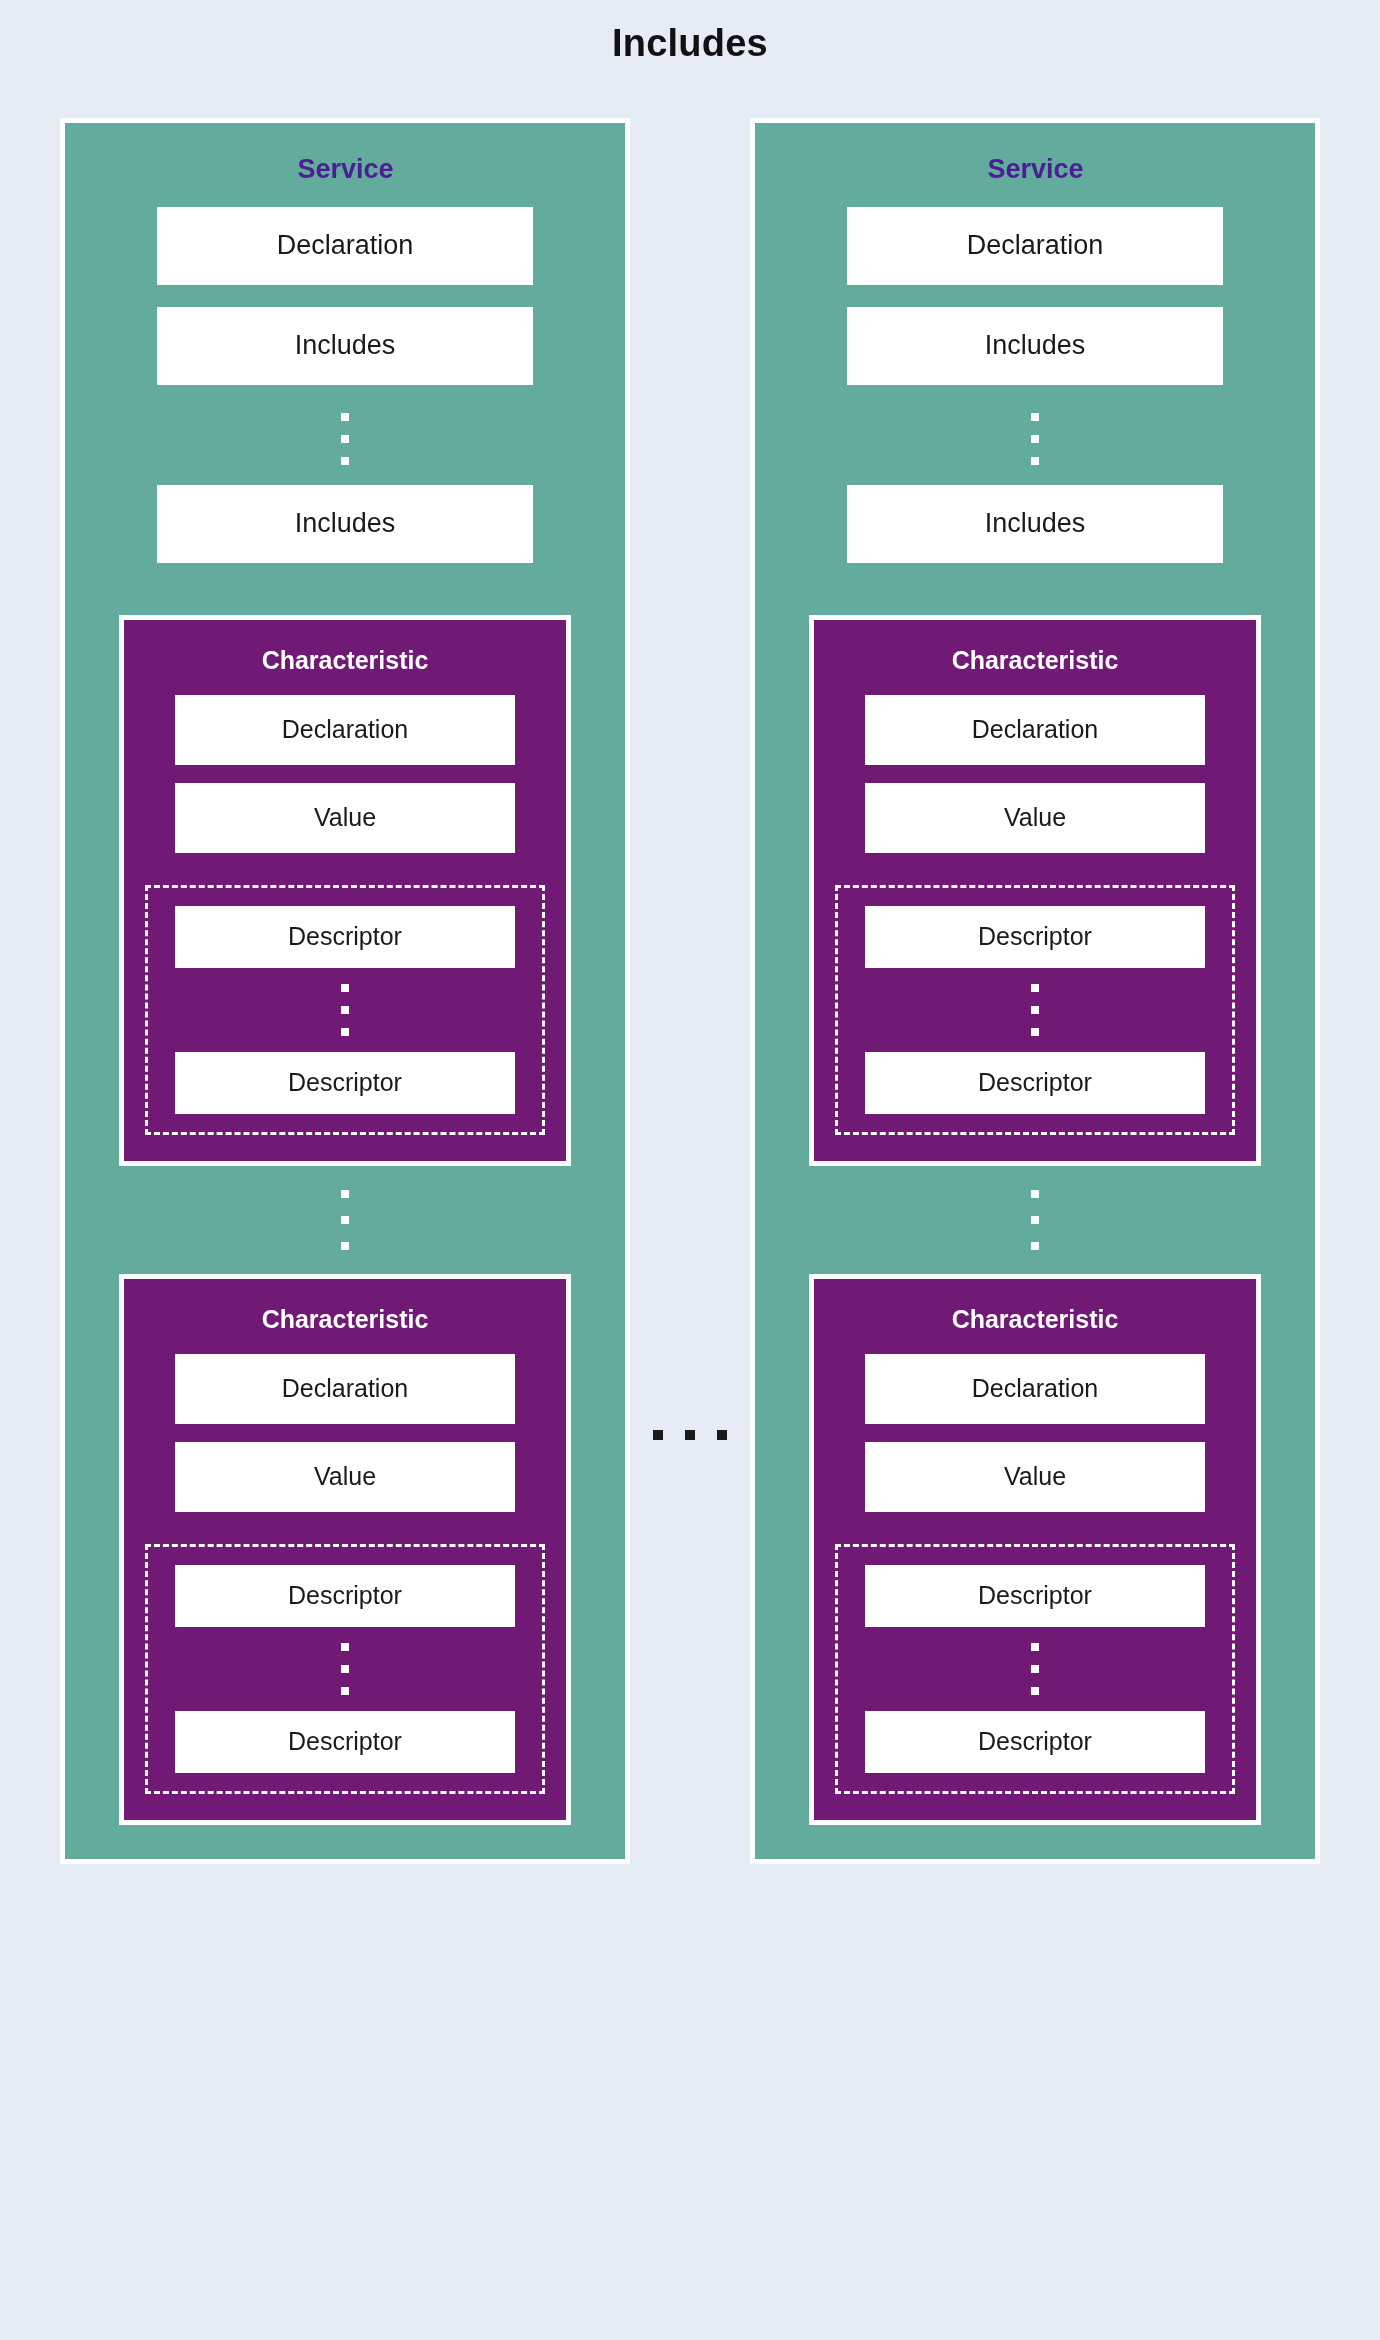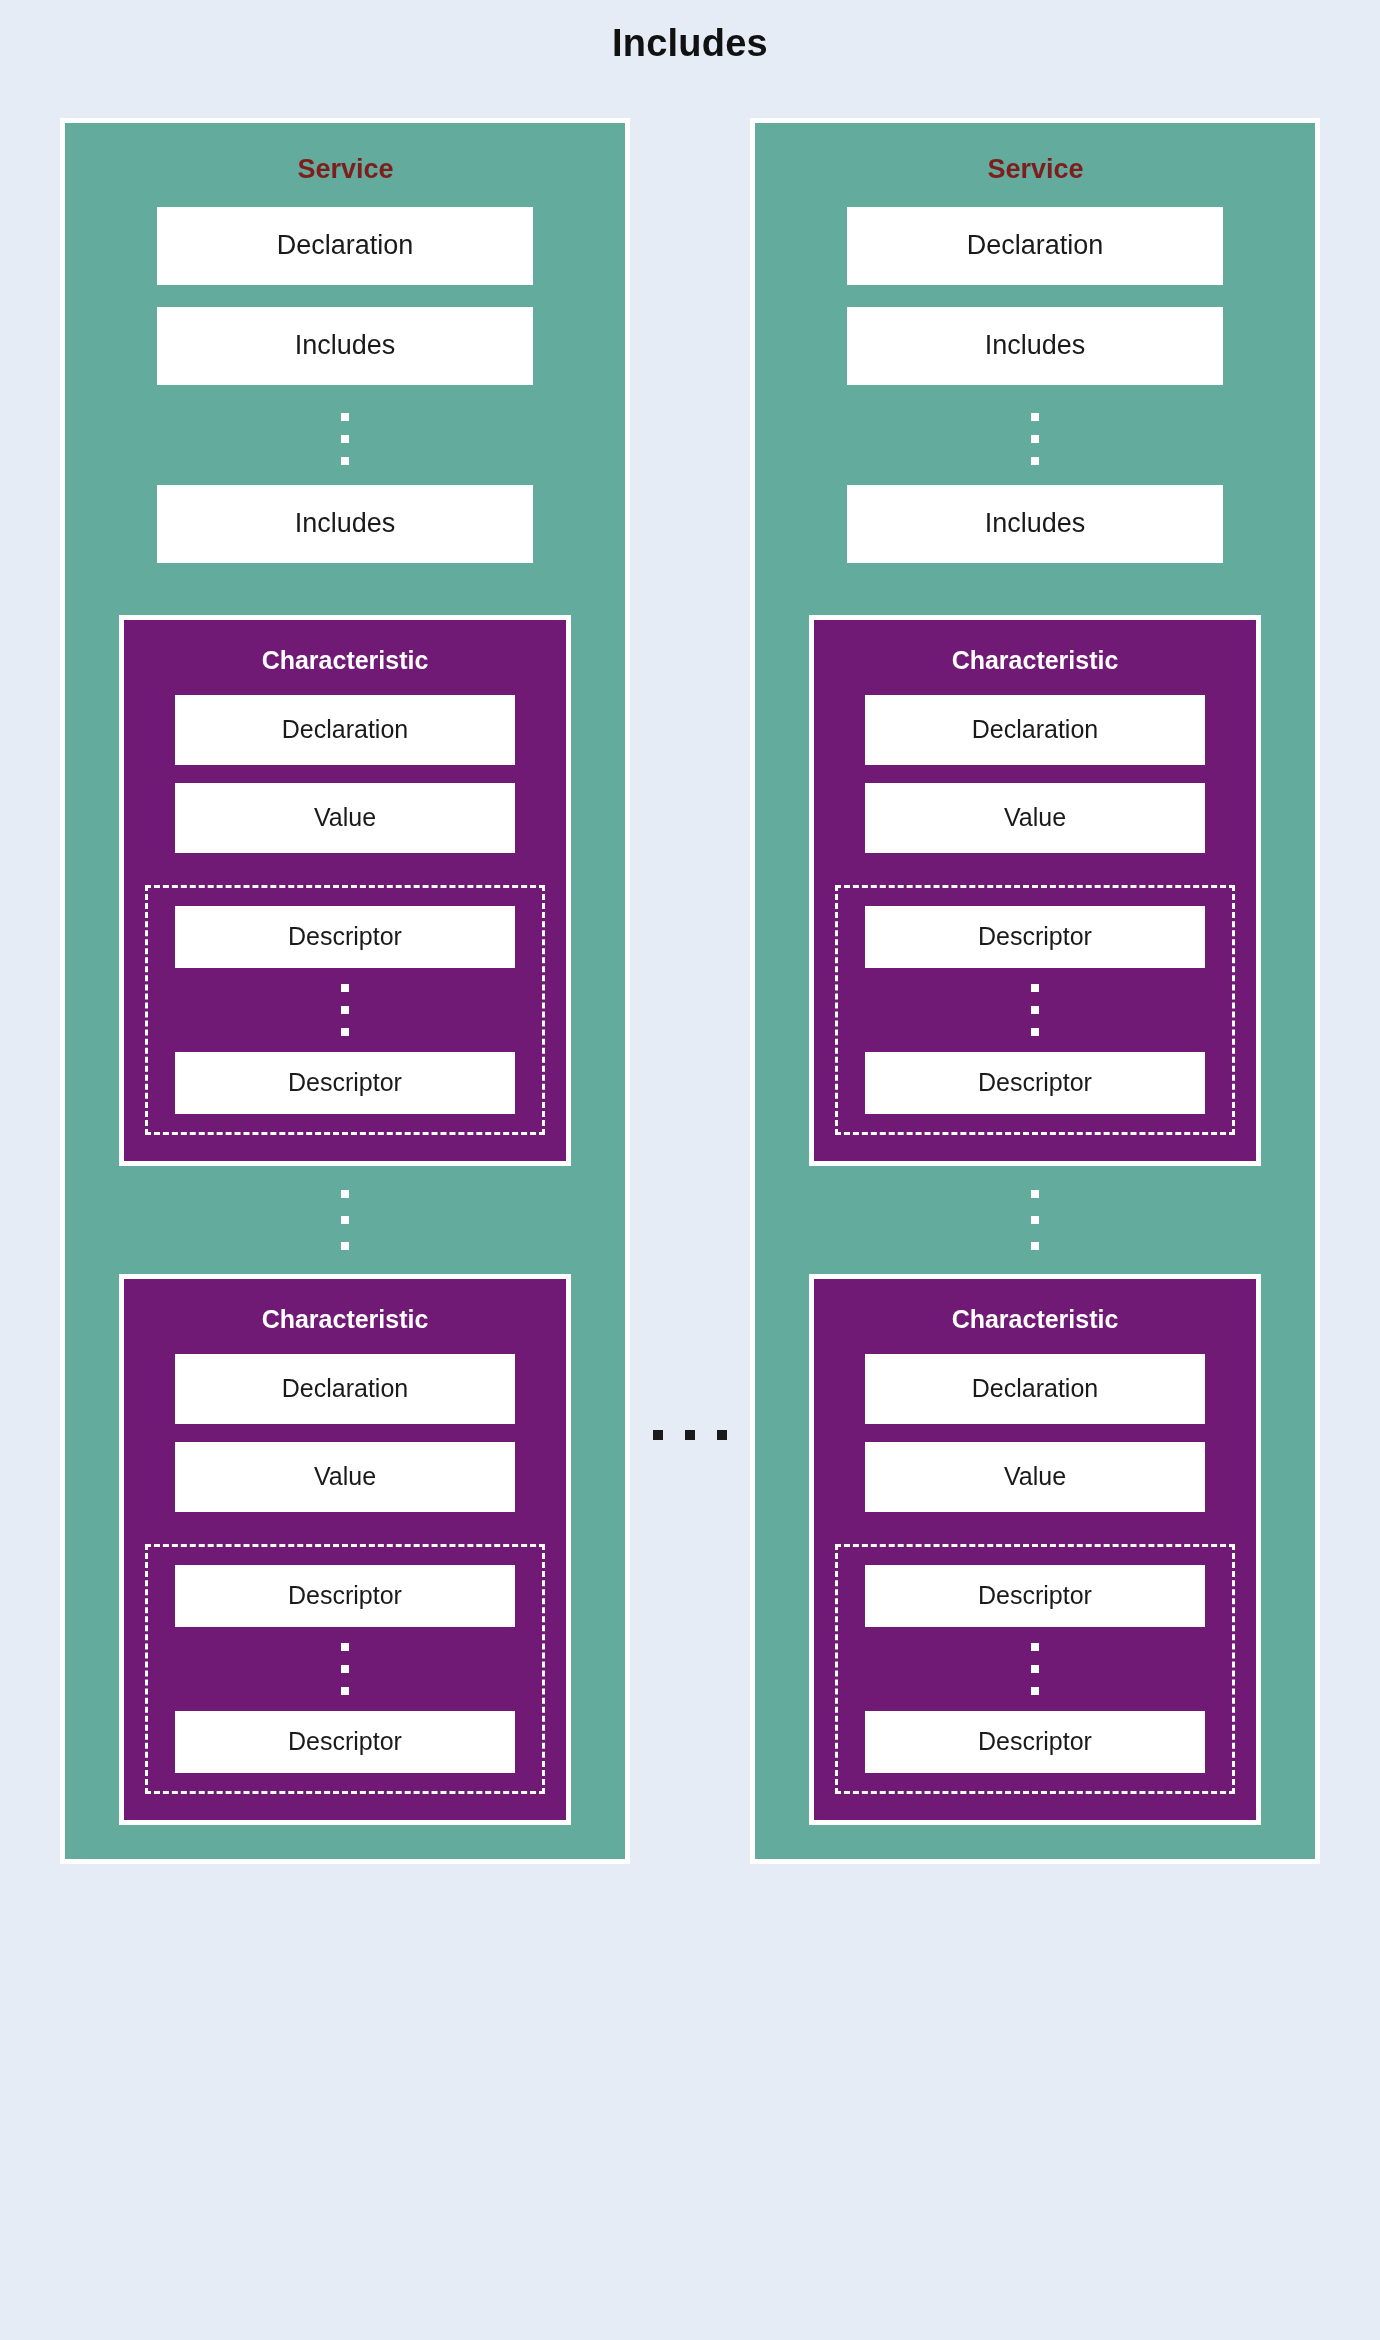--- a/index.html
+++ b/index.html
@@ -47,21 +47,21 @@
     border: 5px solid #ffffff;
     padding: 22px 0 34px 0;
     display: flex;
     flex-direction: column;
     align-items: center;
   }
 
   .panel-title {
     font-size: 27px;
     font-weight: bold;
-    color: #7f1d1d;
+    color: #4c1d95;
     text-align: center;
     margin: 10px 0 22px 1px;
     line-height: 1.1;
   }
 
   .white-box {
     box-sizing: border-box;
     width: 376px;
     height: 78px;
     background: #ffffff;

